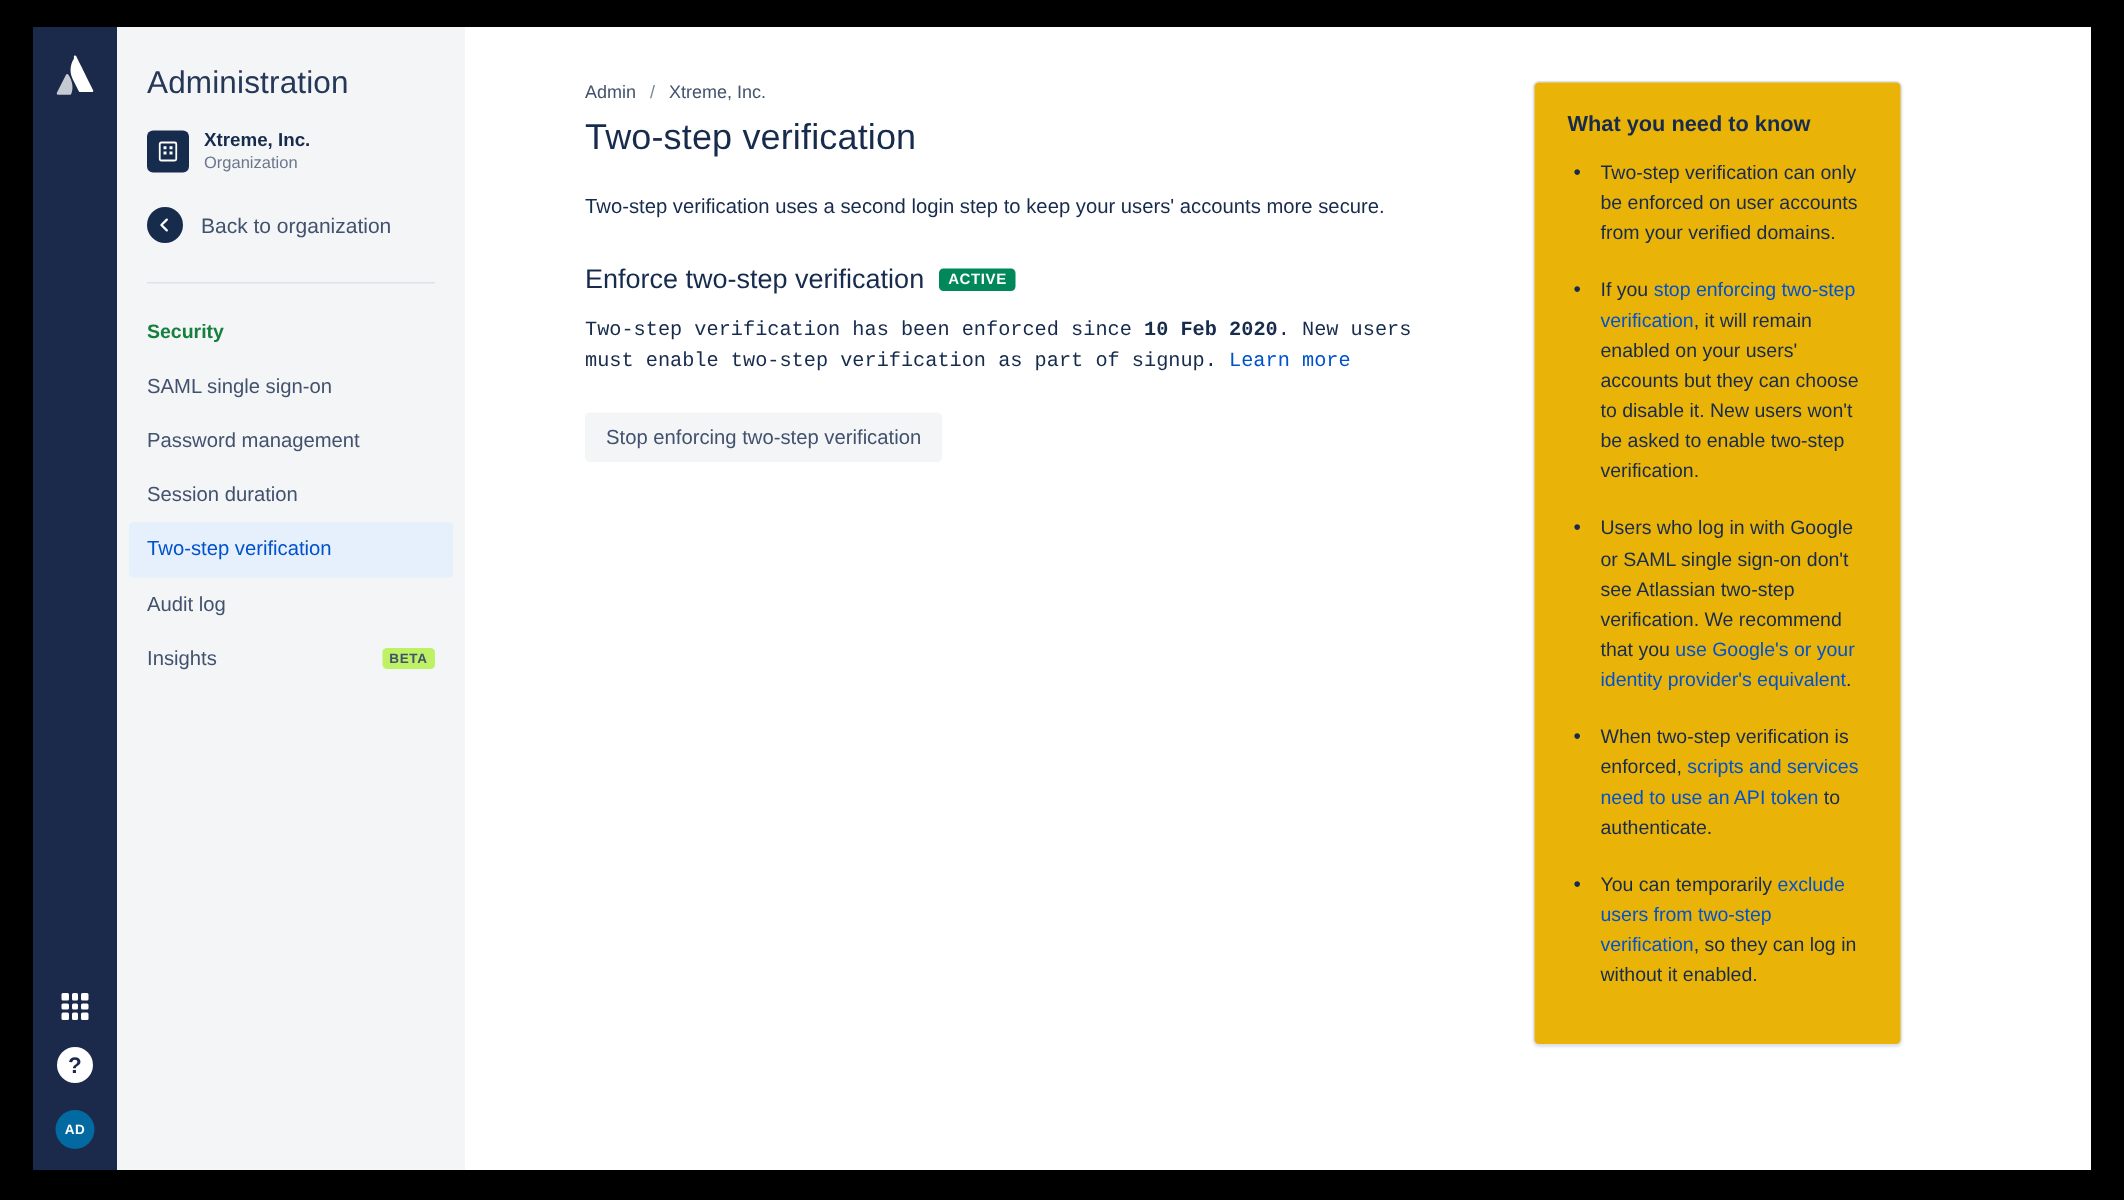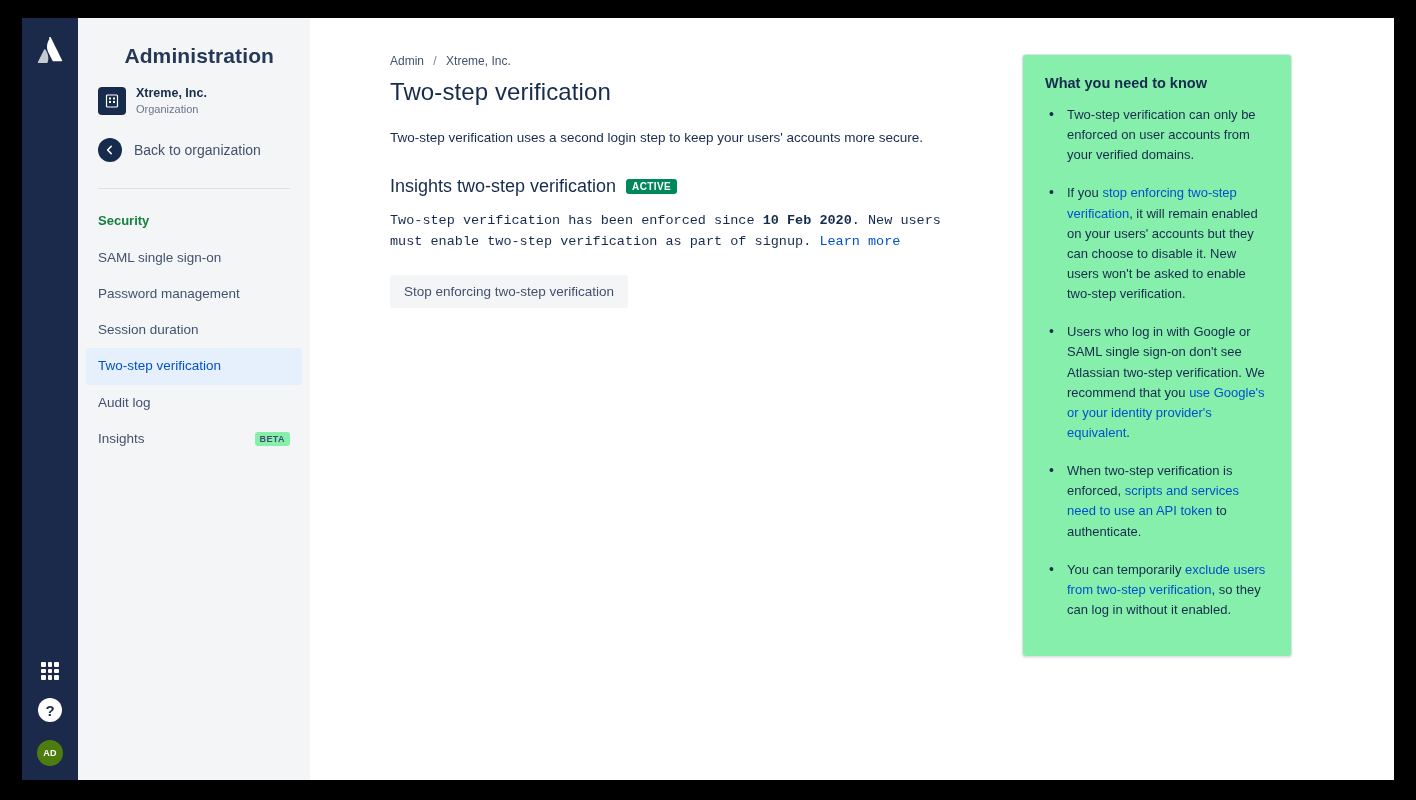--- a/index.html
+++ b/index.html
@@ -40,35 +40,35 @@
   }
   .grid-icon i { background: #ffffff; border-radius: 1px; display: block; }
   .help-icon {
     width: 24px; height: 24px; border-radius: 50%;
     background: #ffffff; color: #1b2a4b;
     font-size: 15px; font-weight: bold;
     display: flex; align-items: center; justify-content: center;
   }
   .avatar {
     width: 26px; height: 26px; border-radius: 50%;
-    background: #4d7c0f; color: #ffffff;
+    background: #0369a1; color: #ffffff;
     font-size: 9px; font-weight: bold; letter-spacing: .3px;
     display: flex; align-items: center; justify-content: center;
   }
 
   
   .sidebar {
     width: 232px; flex: 0 0 232px;
     background: #f4f5f7;
     padding: 26px 0 0 0;
     position: relative;
   }
   .sidebar h1 {
-    font-size: 21px; font-weight: 700; color: #253858;
-    padding: 0 36px; margin-bottom: 18px; letter-spacing: .1px; text-align: right;
+    font-size: 21px; font-weight: 400; color: #253858;
+    padding: 0 20px; margin-bottom: 18px; letter-spacing: .1px;
   }
   .org-row {
     display: flex; align-items: center; gap: 10px;
     padding: 0 20px; margin-bottom: 22px;
   }
   .org-badge {
     width: 28px; height: 28px; border-radius: 4px;
     background: #172b4d; color: #fff;
     display: flex; align-items: center; justify-content: center;
     font-size: 14px; flex: 0 0 28px;
@@ -92,21 +92,21 @@
     padding: 8px 20px; margin-bottom: 4px;
   }
   .sb-item {
     display: flex; align-items: center; justify-content: space-between;
     font-size: 13.5px; color: #42526e;
     padding: 10px 20px; line-height: 1.2;
   }
   .sb-item.active { background: #e6effc; color: #0052cc; border-radius: 3px; margin: 0 8px; padding: 10px 12px; }
   .beta-badge {
     font-size: 9px; font-weight: bold; letter-spacing: .4px;
-    background: #86efac; color: #42526e;
+    background: #bef264; color: #42526e;
     border-radius: 3px; padding: 2px 5px;
   }
 
   
   .main {
     flex: 1; position: relative; background: #fff;
     padding: 36px 0 0 0;
     display: flex;
   }
   .content { width: 640px; padding-left: 80px; }
@@ -136,22 +136,22 @@
     display: inline-block;
     background: #f4f5f7; color: #42526e;
     border: none; border-radius: 3px;
     font-size: 13.5px; font-family: inherit;
     padding: 9px 14px; cursor: pointer;
   }
 
   
   .panel-wrap { padding-left: 72px; padding-top: 0; }
   .panel {
-    width: 270px;
-    background: #86efac;
+    width: 246px;
+    background: #eab308;
     border: 1px solid #dfe1e6;
     border-radius: 4px;
     box-shadow: 0 1px 2px rgba(9,30,66,.12);
     padding: 20px 22px 24px 22px;
   }
   .panel h3 { font-size: 14.5px; font-weight: bold; color: #172b4d; margin-bottom: 14px; }
   .panel ul { list-style: none; }
   .panel li {
     position: relative;
     font-size: 13px; color: #172b4d; line-height: 1.55;
@@ -253,21 +253,21 @@
         <span>Admin</span>
         <span class="sep">/</span>
         <span>Xtreme, Inc.</span>
       </div>
 
       <div class="page-title">Two-step verification</div>
 
       <div class="intro">Two-step verification uses a second login step to keep your users' accounts more secure.</div>
 
       <div class="section-head">
-        <h2>Insights two-step verification</h2>
+        <h2>Enforce two-step verification</h2>
         <span class="active-badge">ACTIVE</span>
       </div>
 
       <div class="body-text">
         <span>Two-step verification has been enforced since </span><b>10 Feb 2020</b><span>. New users must enable two-step verification as part of signup. </span><a class="link" href="#">Learn more</a>
       </div>
 
       <button class="btn">Stop enforcing two-step verification</button>
     </div>
 

